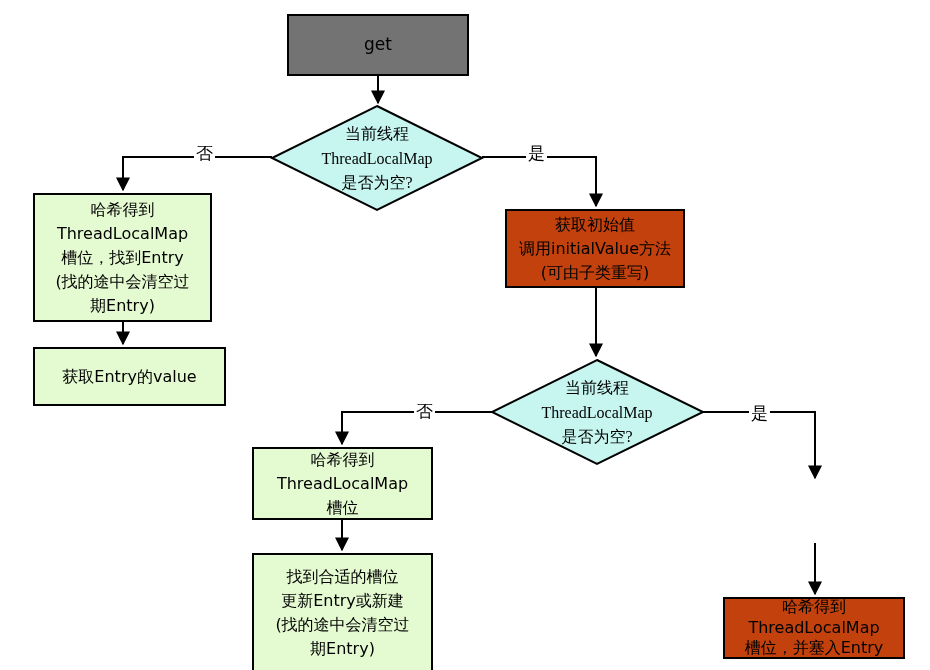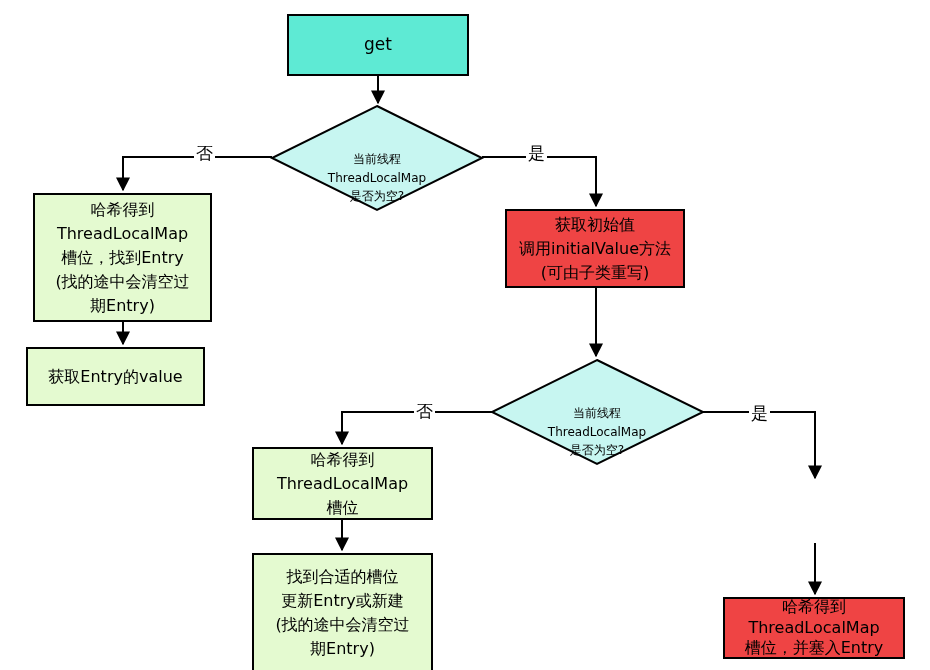--- a/index.html
+++ b/index.html
@@ -35,46 +35,47 @@
     z-index: 2;
   }
   .node-label {
     white-space: pre-line;
     display: block;
     width: 100%;
   }
   .diamond-label {
     position: absolute;
     display: flex;
-    align-items: flex-end;
+    align-items: center;
     justify-content: center;
     text-align: center;
     color: #000000;
-    font-size: 12px;
+    font-size: 16px;
     line-height: 1.55;
     z-index: 2;
     pointer-events: none;
+    font-family: Liberation Serif, serif;
   }
   .edge-label {
     position: absolute;
     font-size: 17px;
     line-height: 1;
     color: #000000;
     background: #ffffff;
     padding: 0 2px;
     z-index: 3;
   }
-  .fill-start  { background: #5eead4; }
+  .fill-start  { background: #737373; }
   .fill-green  { background: #e4fad0; }
-  .fill-pink   { background: #ef4444; }
+  .fill-pink   { background: #c2410c; }
   .tight       { line-height: 1.3; }
 
   #n-start       { left:287px; top:14px;  width:182px; height:62px;  font-size:17px; }
   #n-hash-find   { left:33px;  top:193px; width:179px; height:129px; }
-  #n-get-value   { left:26px;  top:347px; width:179px; height:59px;  }
+  #n-get-value   { left:33px;  top:347px; width:193px; height:59px;  }
   #n-initial     { left:505px; top:209px; width:180px; height:79px;  }
   #n-hash-slot   { left:252px; top:447px; width:181px; height:73px;  }
   #n-find-slot   { left:252px; top:553px; width:181px; height:120px; }
   #n-create-map  { left:723px; top:481px; width:182px; height:62px;  }
   #n-hash-insert { left:723px; top:597px; width:182px; height:62px;  }
 
   #d1-label { left:277px; top:112px; width:200px; height:94px; }
   #d2-label { left:497px; top:366px; width:200px; height:94px; }
 
   #lbl-no1  { left:194px; top:145px; }

